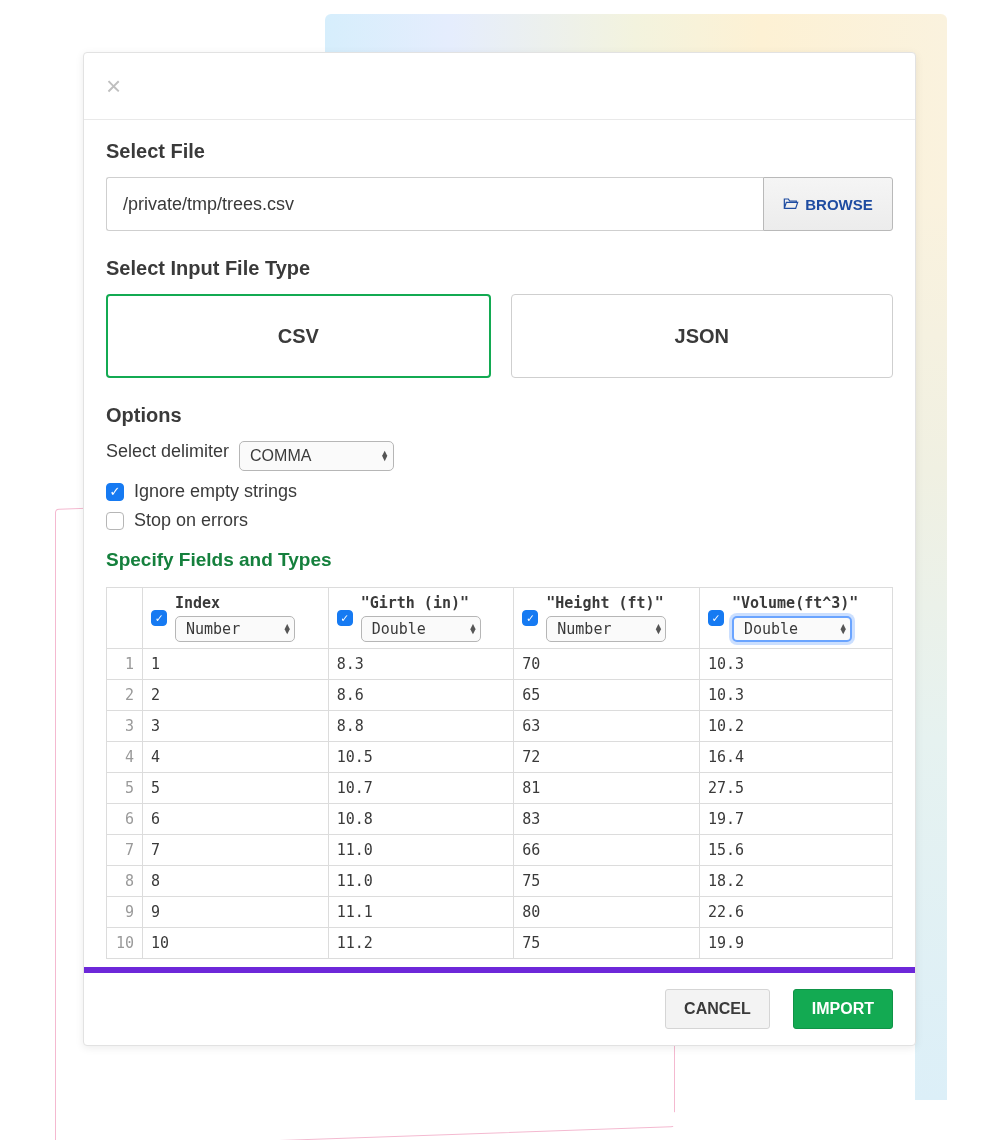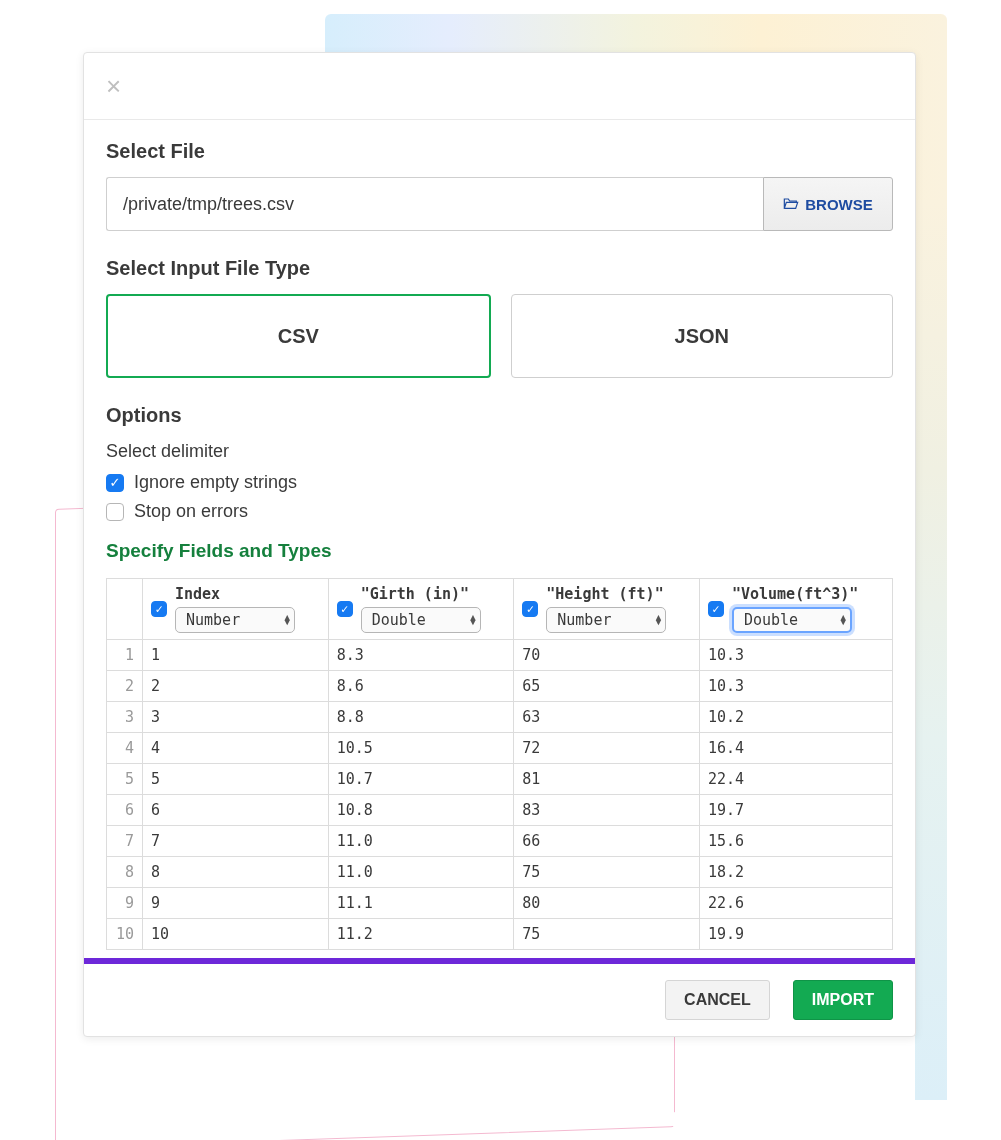--- a/index.html
+++ b/index.html
@@ -308,20 +308,24 @@
     <div class="section-heading">Select Input File Type</div>
     <div class="filetype-row">
       <div class="filetype-btn selected">CSV</div>
       <div class="filetype-btn">JSON</div>
     </div>
 
     <div class="section-heading">Options</div>
 
     <div class="delim-row">
       <span class="opt-label">Select delimiter</span>
+      <div class="select-wrap" style="width:155px">
+        <span>COMMA</span>
+        <span class="select-caret">▲<br>▼</span>
+      </div>
     </div>
 
     <div class="check-row">
       <span class="cbox checked">✓</span>
       <span>Ignore empty strings</span>
     </div>
     <div class="check-row">
       <span class="cbox"></span>
       <span>Stop on errors</span>
     </div>
@@ -411,21 +415,21 @@
             <td>4</td>
             <td>10.5</td>
             <td>72</td>
             <td>16.4</td>
           </tr>
           <tr>
             <td class="rownum">5</td>
             <td>5</td>
             <td>10.7</td>
             <td>81</td>
-            <td>22.4</td>
+            <td>27.5</td>
           </tr>
           <tr>
             <td class="rownum">6</td>
             <td>6</td>
             <td>10.8</td>
             <td>83</td>
             <td>19.7</td>
           </tr>
           <tr>
             <td class="rownum">7</td>

